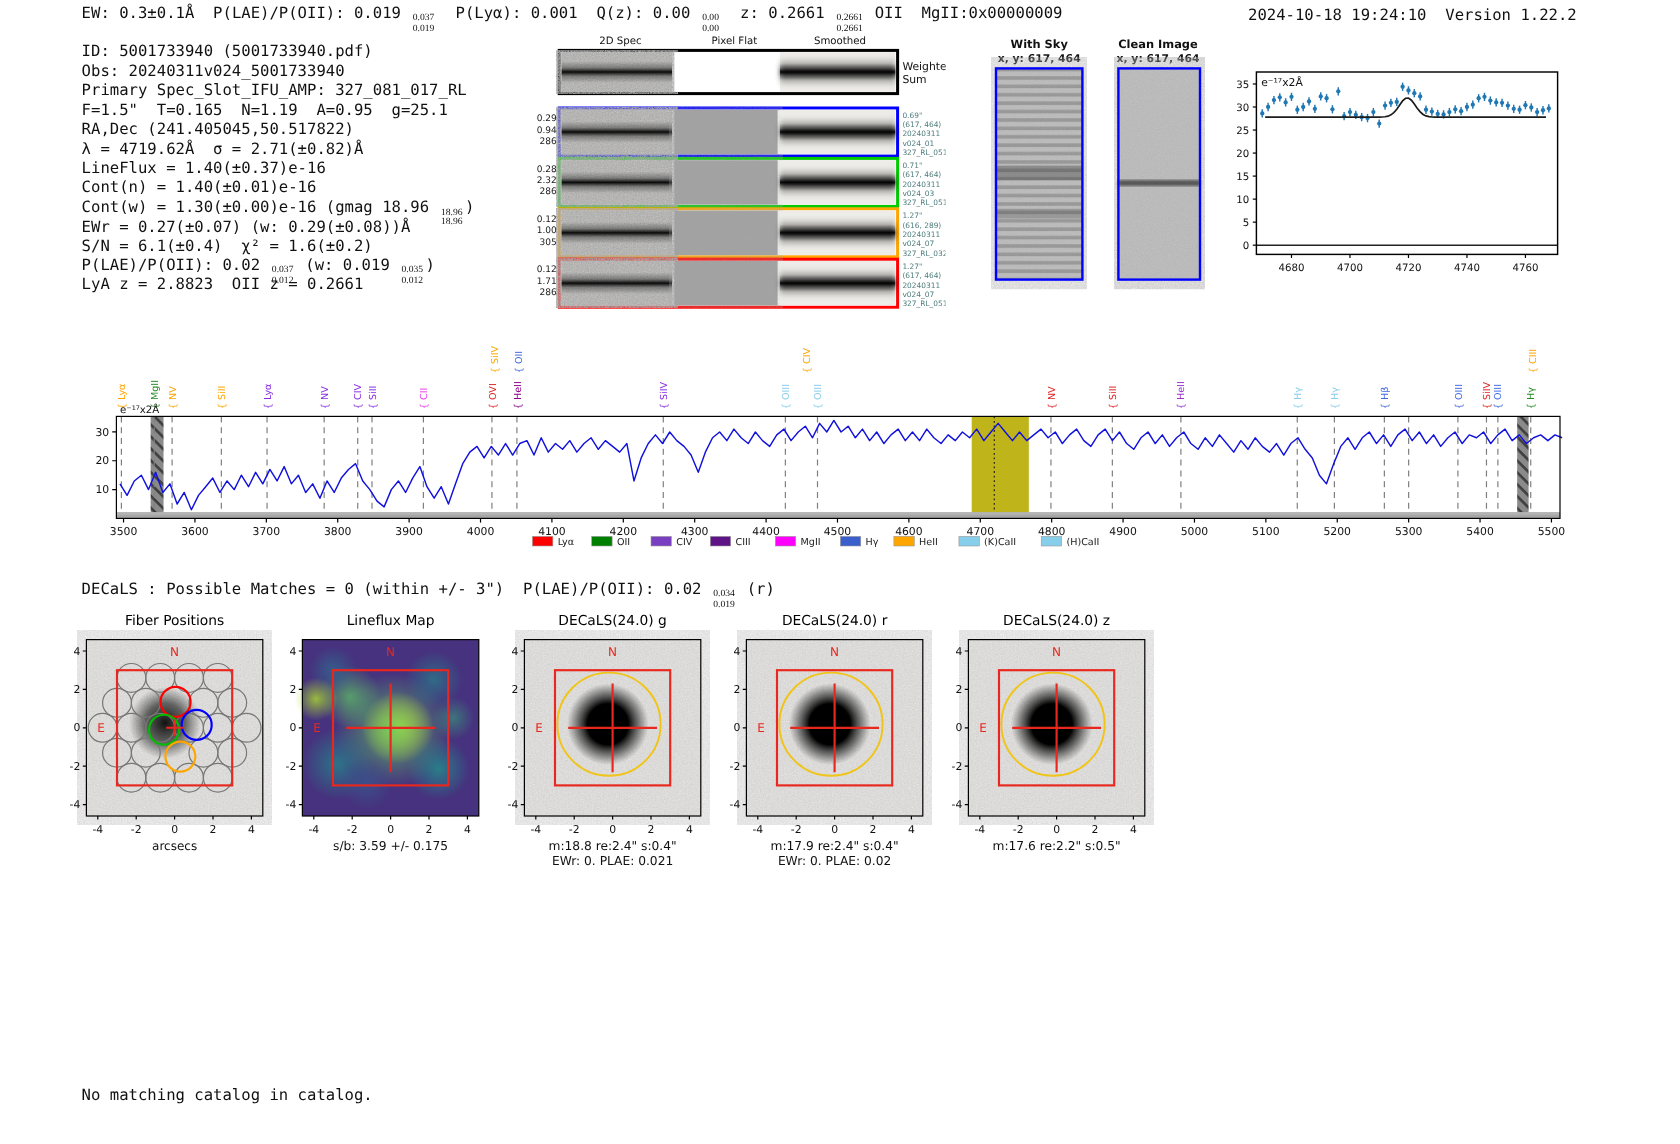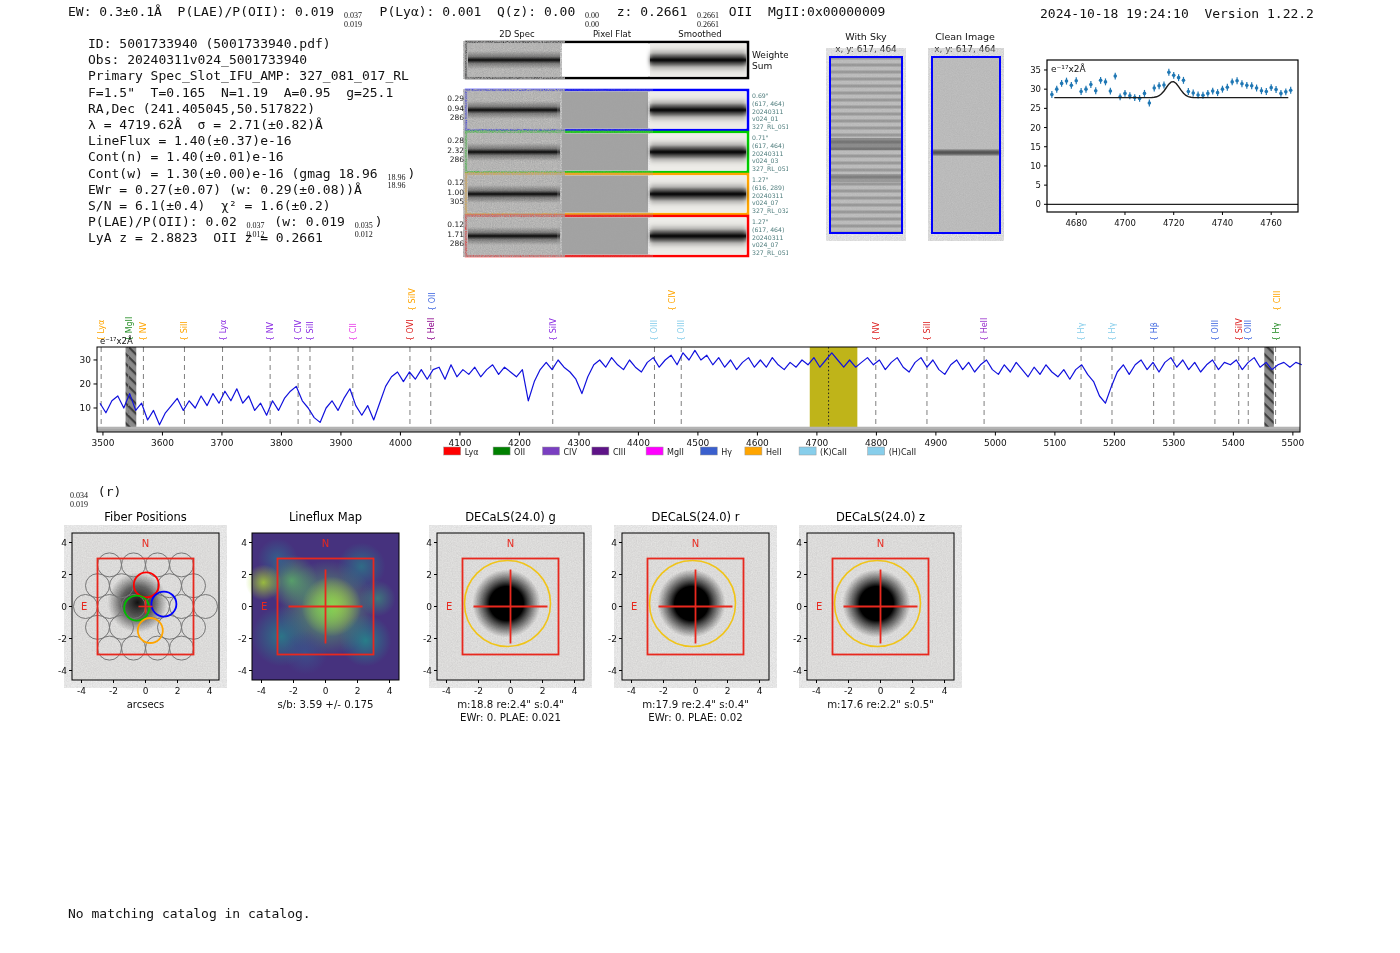--- a/index.html
+++ b/index.html
@@ -5,23 +5,23 @@
   html,body{margin:0;padding:0;background:#ffffff;}
   #report{position:relative;width:1400px;height:953px;background:#fff;overflow:hidden;
           font-family:"DejaVu Sans Mono",monospace;color:#111;}
   .mono13{font:13px/16.2px "DejaVu Sans Mono",monospace;white-space:pre;}
   .abs{position:absolute;}
   .stack{display:inline-flex;flex-direction:column;justify-content:center;
          font-size:8px;line-height:8.5px;vertical-align:-2px;margin:0 2px;font-family:Liberation Serif, serif;}
   #hdr-left{left:68px;top:4px;}
   #hdr-right{left:1040px;top:6px;width:356px;}
   #info-block{left:68px;top:36px;}
-  .iline{height:16.2px;margin-left:20px;}
+  .iline{height:16.2px;}
   #spec2d-block{left:438px;top:26px;width:350px;height:240px;text-align:right;}
-  #sky-block{left:815px;top:26px;width:200px;height:215px;}
+  #sky-block{left:815px;top:26px;width:200px;height:215px;font-weight:bold;}
   #zoomplot{left:1015px;top:45px;width:345px;height:185px;}
   #mainspec{left:78px;top:275px;width:1235px;height:195px;}
   #decals-line{left:68px;top:484px;}
   #cutouts{left:40px;top:505px;width:960px;height:222px;}
   #notes{left:68px;top:874px;}
   svg{display:block;}
   svg text{font-family:"DejaVu Sans",sans-serif;}
 </style>
 </head>
 <body>
@@ -445,21 +445,21 @@
         <g>
           <rect x="721.1000000000001" y="172" width="17" height="8" fill="#87ceeb" stroke="#999" stroke-width="0.5"></rect>
           <text x="742.1000000000001" y="179.5" font-size="8" fill="#222">(K)CaII</text>
         </g>
         <g>
           <rect x="789.7000000000002" y="172" width="17" height="8" fill="#87ceeb" stroke="#999" stroke-width="0.5"></rect>
           <text x="810.7000000000002" y="179.5" font-size="8" fill="#222">(H)CaII</text>
         </g>
       </svg>
     </div>
-  <div id="decals-line" class="abs mono13"><span class="stack"><span>0.034</span><span>0.019</span></span><span> (r)</span></div>
+  <div id="decals-line" class="abs mono13"><span>DECaLS : Possible Matches = 0 (within +/- 3")  P(LAE)/P(OII): 0.02 </span><span class="stack"><span>0.034</span><span>0.019</span></span><span> (r)</span></div>
   <div id="cutouts" class="abs">
       <svg width="960" height="222" viewBox="0 0 960 222">
         <defs>
           <filter id="cn" x="-5%" y="-5%" width="110%" height="110%">
             <feTurbulence type="fractalNoise" baseFrequency="0.8" numOctaves="2" seed="11"></feTurbulence>
             <feColorMatrix type="matrix" values="0 0 0 0 0.4  0 0 0 0 0.4  0 0 0 0 0.4  0.45 0.45 0.45 0 0"></feColorMatrix>
           </filter>
           <radialGradient id="galg">
             <stop offset="0" stop-color="#000" stop-opacity="1"></stop>
             <stop offset="0.5" stop-color="#000" stop-opacity="1"></stop>

